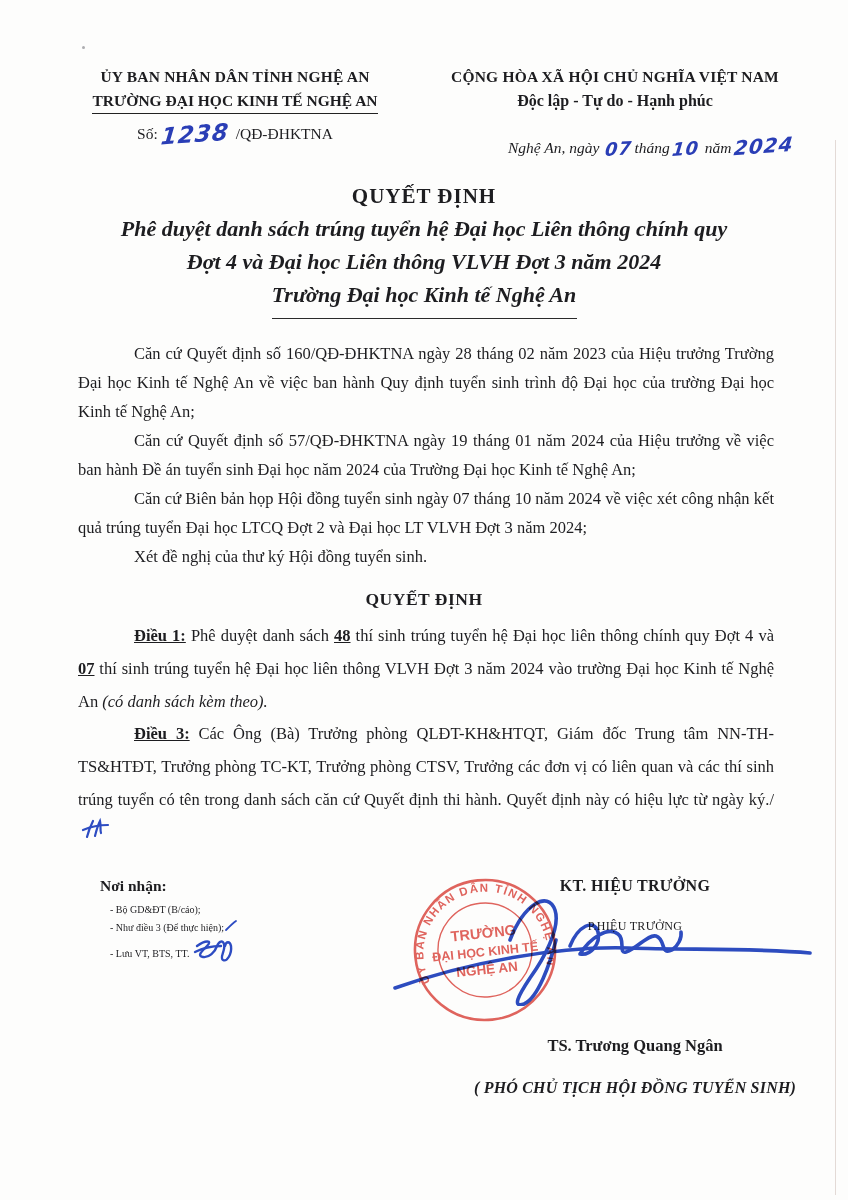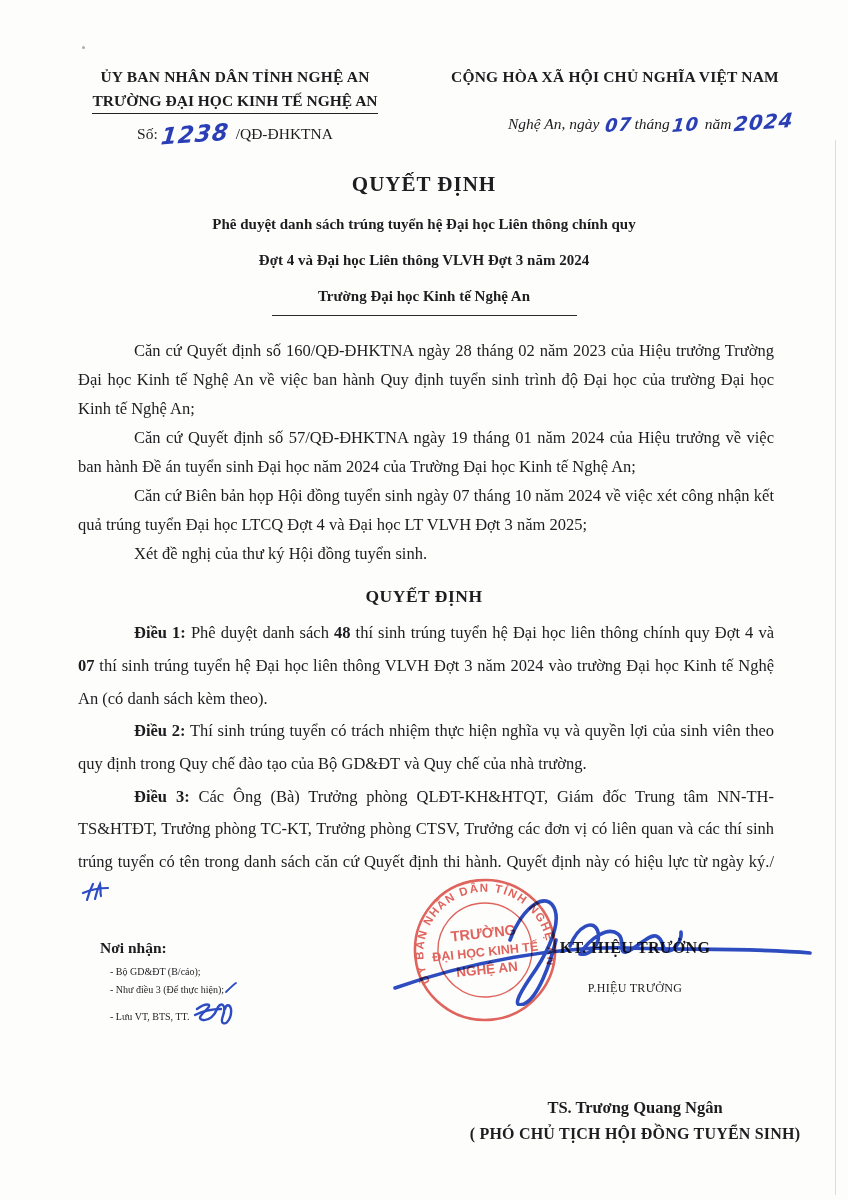--- a/index.html
+++ b/index.html
@@ -20,44 +20,44 @@
   .hand{font-family:"DejaVu Sans",sans-serif;font-style:italic;font-weight:bold;
         color:#2a3eb6;display:inline-block;transform:rotate(-4deg) skewX(-10deg);
         letter-spacing:1px;line-height:1;}
   .hand-num{font-size:23px;margin:0 3px;vertical-align:-3px;}
   .hand-date{font-size:18px;margin:0 2px;vertical-align:-2px;}
   .hand-year{font-size:20px;margin-left:3px;}
 
   
   .title-block{text-align:center;margin-top:26px;}
   .doc-title{font-size:21px;font-weight:bold;letter-spacing:1px;}
-  .doc-sub{font-size:15px;font-weight:bold;margin-top:19px;}
+  .doc-sub{font-size:22px;font-weight:bold;margin-top:7px;font-style:italic;}
   .title-rule{width:305px;border:0;border-top:1.6px solid #2a2a2a;margin:10px auto 0 auto;}
 
   
   .bodytext{margin:20px 74px 0 78px;text-align:justify;}
   .preamble p{margin:0;font-size:16.5px;line-height:1.76;text-indent:56px;}
   .decide-head{text-align:center;font-size:17.5px;font-weight:bold;margin-top:18px;letter-spacing:.5px;}
   .articles{margin-top:10px;}
   .articles p{margin:0;font-size:16.5px;line-height:1.98;text-indent:56px;}
-  .b{font-weight:bold;}
-  .i{}
+  .b{font-weight:bold;text-decoration:underline;}
+  .i{font-style:italic;}
   .paraph-svg{vertical-align:-6px;margin-left:2px;}
 
   
   .footer{display:flex;margin-top:28px;}
   .noi-nhan{margin-left:100px;width:270px;}
   .nn-title{font-weight:bold;font-size:15.5px;}
   .nn-items{margin:6px 0 0 10px;font-size:10px;line-height:1.78;}
   .nn-row{white-space:nowrap;}
   .sig-block{width:400px;margin-left:65px;text-align:center;}
   .sig-kt{font-weight:bold;font-size:16px;letter-spacing:.3px;}
   .sig-p{font-weight:normal;font-size:12px;margin-top:24px;letter-spacing:.3px;}
   .sig-name{font-weight:bold;font-size:16.5px;margin-top:102px;}
-  .sig-role{font-weight:bold;font-size:16px;margin-top:7px;letter-spacing:.2px;}
+  .sig-role{font-weight:bold;font-size:16px;margin-top:23px;letter-spacing:.2px;font-style:italic;}
 
   
   .stamp-wrap{position:absolute;left:401px;top:866px;width:168px;height:168px;
               transform:rotate(-6deg);opacity:.88;mix-blend-mode:multiply;}
   .sig-wrap{position:absolute;left:378px;top:876px;width:446px;height:130px;
             mix-blend-mode:multiply;}
   .edge-line{position:absolute;left:835px;top:140px;width:1px;height:1055px;
              background:#e3dad6;}
   .speck{position:absolute;left:82px;top:46px;width:3px;height:3px;border-radius:50%;
          background:#8a8a90;opacity:.7;}
@@ -73,48 +73,50 @@
       <div class="hl2">
         <span class="und">TRƯỜNG ĐẠI HỌC KINH TẾ NGHỆ AN</span>
       </div>
       <div class="so-line">
         <span>Số:</span><span class="hand hand-num">1238</span>
         <span>/QĐ-ĐHKTNA</span>
       </div>
     </div>
     <div class="hdr-right">
       <div class="hl1">CỘNG HÒA XÃ  HỘI CHỦ NGHĨA VIỆT NAM</div>
+      <div class="hr2">
+        <span class="und">Độc lập - Tự do - Hạnh phúc</span>
+      </div>
       <div class="date-line">
         <span>Nghệ An, ngày</span>
         <span class="hand hand-date">07</span><span>tháng</span><span class="hand hand-date">10</span>
         <span>năm</span><span class="hand hand-year">2024</span>
       </div>
     </div>
   </div>
 
   <div class="title-block">
     <div class="doc-title">QUYẾT ĐỊNH</div>
     <div class="doc-sub">Phê duyệt danh sách trúng tuyển hệ  Đại học Liên thông chính quy</div>
     <div class="doc-sub">Đợt 4 và Đại học Liên thông VLVH Đợt 3 năm 2024</div>
     <div class="doc-sub">Trường Đại học Kinh tế Nghệ An</div>
     <hr class="title-rule">
   </div>
 
   <div class="bodytext preamble">
     <p>Căn cứ Quyết định số 160/QĐ-ĐHKTNA ngày 28 tháng 02 năm 2023 của Hiệu trưởng Trường Đại học Kinh tế Nghệ An về việc ban hành Quy định tuyển sinh trình độ Đại học của trường Đại học Kinh tế Nghệ An;</p>
     <p>Căn cứ Quyết định số 57/QĐ-ĐHKTNA ngày 19 tháng 01 năm 2024 của Hiệu trưởng về việc ban hành Đề án tuyển sinh Đại học năm 2024 của Trường Đại học Kinh tế Nghệ An;</p>
-    <p>Căn cứ Biên bản họp Hội đồng tuyển sinh ngày 07 tháng 10 năm 2024 về việc xét công nhận kết quả trúng tuyển Đại học LTCQ Đợt 4 và  Đại học LT VLVH Đợt 3 năm 2025;</p>
+    <p>Căn cứ Biên bản họp Hội đồng tuyển sinh ngày 07 tháng 10 năm 2024 về việc xét công nhận kết quả trúng tuyển Đại học LTCQ Đợt 2 và  Đại học LT VLVH Đợt 3 năm 2024;</p>
     <p>Xét đề nghị của thư ký Hội đồng tuyển sinh.</p>
   </div>
 
   <div class="decide-head">QUYẾT ĐỊNH</div>
 
   <div class="bodytext articles">
     <p><span class="b">Điều 1:</span><span> Phê duyệt danh sách </span><span class="b">48</span><span> thí sinh trúng tuyển hệ Đại học liên thông chính quy Đợt 4 và </span><span class="b">07</span><span> thí sinh trúng tuyển hệ Đại học liên thông VLVH Đợt 3 năm 2024 vào trường Đại học Kinh tế Nghệ An </span><span class="i">(có danh sách kèm theo).</span></p>
-    <p><span class="b">Điều 2:</span><span> Thí sinh trúng tuyển có trách nhiệm thực hiện nghĩa vụ và quyền lợi của sinh viên theo quy định trong Quy chế đào tạo của Bộ GD&amp;ĐT và Quy chế của nhà trường.</span></p>
     <p><span class="b">Điều 3:</span><span> Các Ông (Bà) Trưởng phòng QLĐT-KH&amp;HTQT, Giám đốc Trung tâm NN-TH-TS&amp;HTĐT, Trưởng phòng TC-KT, Trưởng phòng CTSV, Trưởng các đơn vị có liên quan và các thí sinh trúng tuyển có tên trong danh sách căn cứ Quyết định thi hành. Quyết định này có hiệu lực từ ngày ký./</span><svg class="paraph-svg" width="30" height="26" viewBox="0 0 30 26">
           <g fill="none" stroke="#2d4cc2" stroke-width="2.2" stroke-linecap="round">
             <path d="M7,20 C9,12 12,6 13,4"></path>
             <path d="M15,19 C17,11 19,6 20,4 C21,8 20,14 21,16"></path>
             <path d="M3,13 C10,10 20,8 28,8"></path>
           </g>
         </svg></p>
   </div>
 
   <div class="footer">

